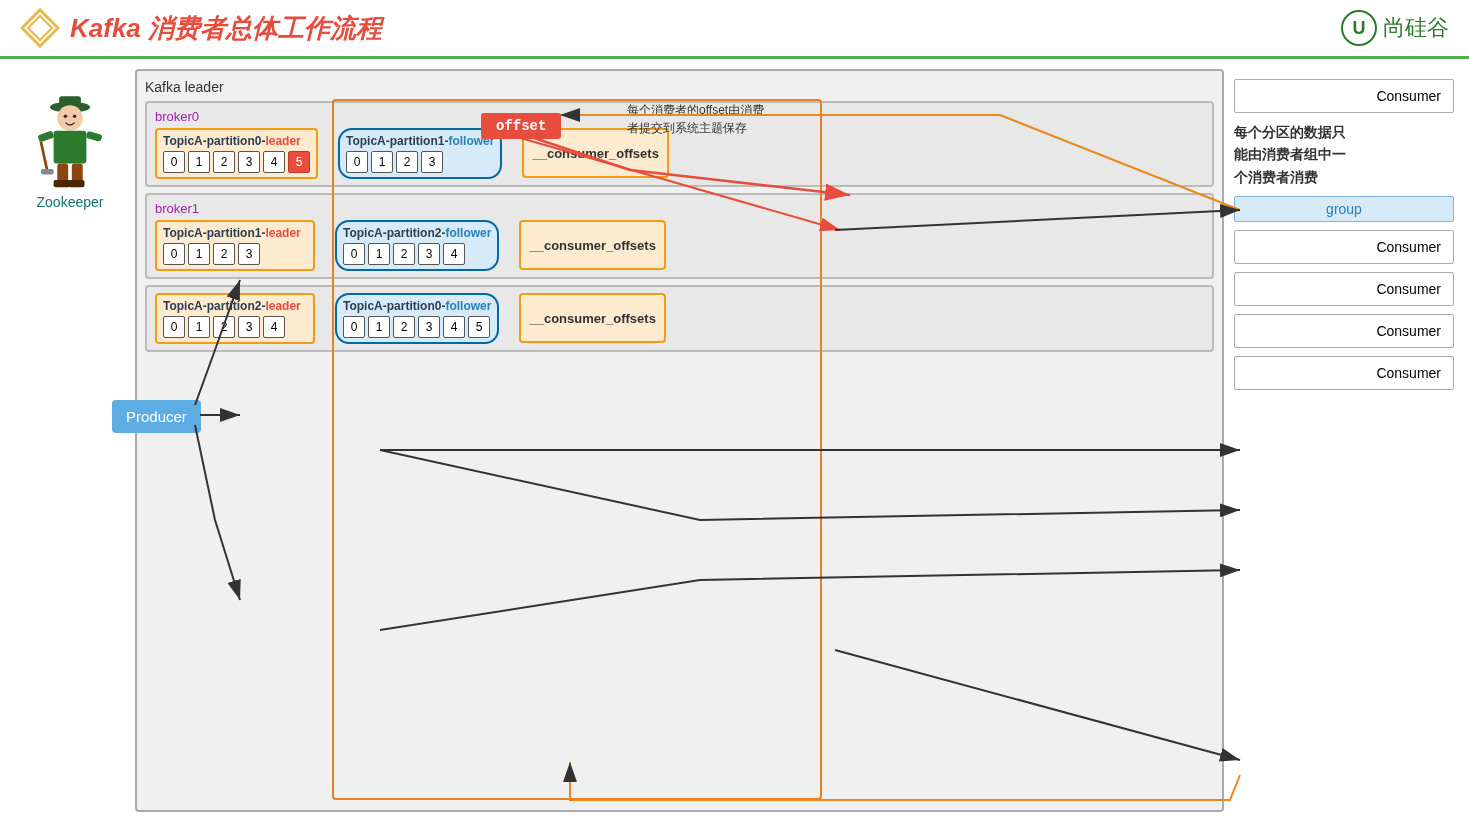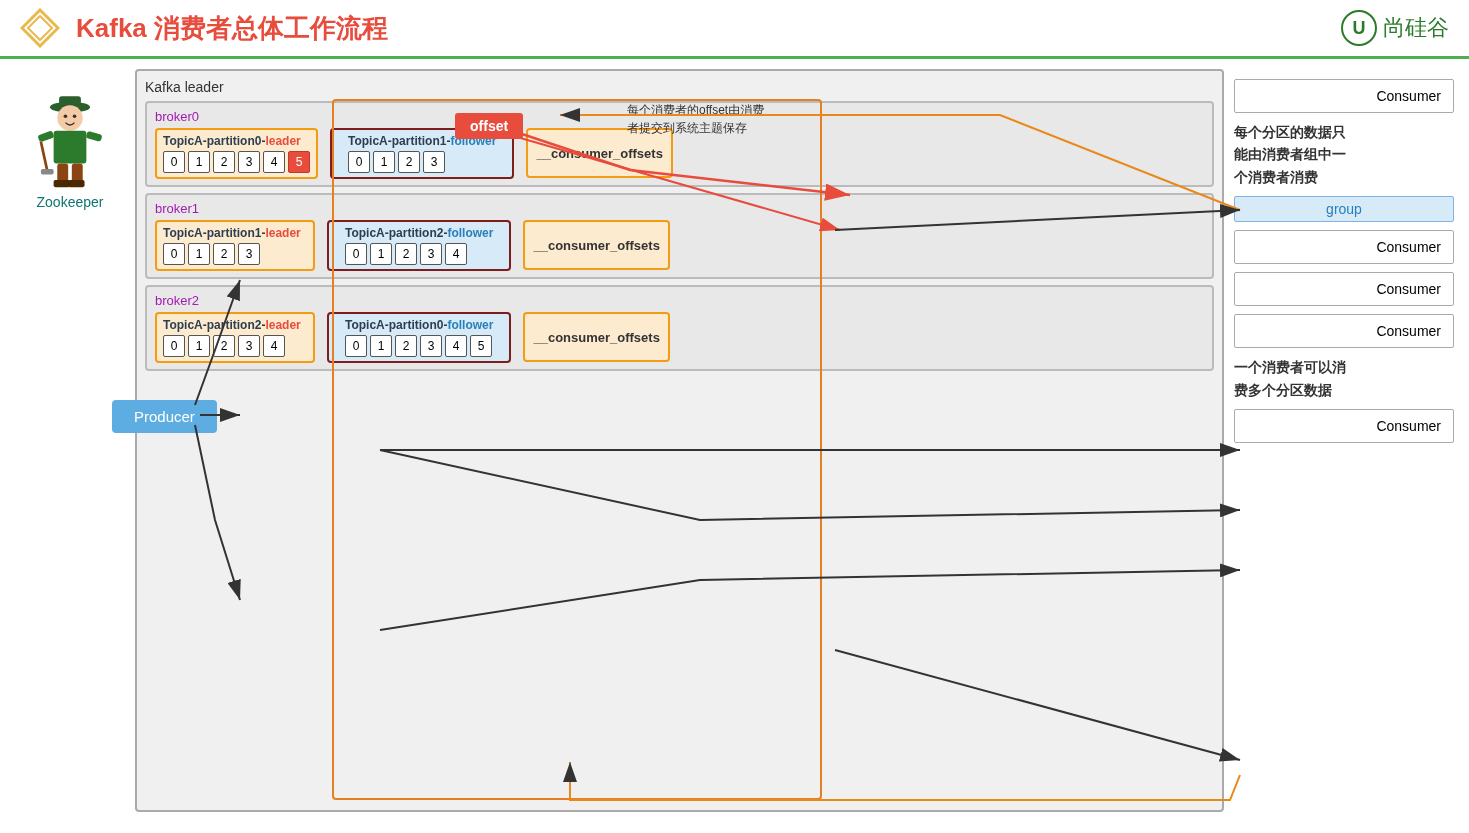--- a/index.html
+++ b/index.html
@@ -16,21 +16,22 @@
     .header {
       display: flex;
       align-items: center;
       justify-content: space-between;
       padding: 8px 20px;
       border-bottom: 3px solid #4CAF50;
     }
     .header-left {
       display: flex;
       align-items: center;
-      gap: 16px;
+      gap: 10px;
+      font-style: italic;
     }
     .logo-diamond {
       width: 40px;
       height: 40px;
     }
     .header-title {
       font-size: 26px;
       font-weight: bold;
       color: #e74c3c;
     }
@@ -101,37 +102,37 @@
       margin-bottom: 6px;
       position: relative;
     }
     .broker-label {
       font-size: 13px;
       color: #a21caf;
       margin-bottom: 4px;
     }
     .broker-inner {
       display: flex;
-      gap: 12px;
+      gap: 20px;
       align-items: flex-start;
     }
 
     
     .partition-leader {
       border: 2px solid #f39c12;
       background: #fdebd0;
       border-radius: 4px;
       padding: 4px 6px;
       min-width: 160px;
     }
     .partition-follower {
-      border: 2px solid #7f1d1d;
+      border: 2px solid #0369a1;
       background: #d6eaf8;
-      border-radius: 4px;
-      padding: 4px 16px;
+      border-radius: 14px;
+      padding: 4px 6px;
       min-width: 140px;
     }
     .partition-label {
       font-size: 12px;
       font-weight: bold;
       color: #2c3e50;
       margin-bottom: 3px;
     }
     .partition-label span.red {
       color: #e74c3c;
@@ -321,21 +322,20 @@
             <div class="num-box">2</div>
             <div class="num-box">3</div>
             <div class="num-box">4</div>
           </div>
         </div>
         <div class="consumer-offsets-box">__consumer_offsets</div>
       </div>
     </div>
 
     <div class="broker" style="margin-bottom:0;">
-      <div class="broker-label">broker2</div>
       <div class="broker-inner">
         <div class="partition-leader">
           <div class="partition-label">
             <strong>TopicA-partition2-<span class="red">leader</span></strong>
           </div>
           <div class="partition-nums">
             <div class="num-box">0</div>
             <div class="num-box">1</div>
             <div class="num-box">2</div>
             <div class="num-box">3</div>
@@ -354,48 +354,47 @@
             <div class="num-box">4</div>
             <div class="num-box">5</div>
           </div>
         </div>
         <div class="consumer-offsets-box">__consumer_offsets</div>
       </div>
     </div>
 
     <div style="position:absolute; border: 2.5px solid #e67e22; top: 28px; left: 195px; width: 490px; height: calc(100% - 38px); border-radius: 4px; pointer-events:none;"></div>
 
-    <div style="position:absolute; top: 42px; left: 318px;">
+    <div style="position:absolute; top: 42px; left: 344px; font-family: Liberation Mono, monospace;">
       <div style="background:#e74c3c; color:#fff; padding:5px 15px; font-size:14px; font-weight:bold; border-radius:3px; display:inline-block;">offset</div>
     </div>
 
     <div style="position:absolute; top: 30px; left: 490px; font-size: 12px; color:#333; line-height:1.5;">每个消费者的offset由消费<br>者提交到系统主题保存</div>
 
   </div>
 
   <div class="right-section">
 
     <div class="consumer-box">Consumer</div>
 
     <div class="right-note">每个分区的数据只<br>能由消费者组中一<br>个消费者消费</div>
 
     <div class="group-box">group</div>
 
     <div class="consumer-box">Consumer</div>
     <div class="consumer-box">Consumer</div>
     <div class="consumer-box">Consumer</div>
 
-    <div class="right-note">一个消费者可以消<br>费多个分区数据</div>
 
     <div class="consumer-box">Consumer</div>
   </div>
 
 </div>
 
-<div style="position:absolute; left: 112px; top: 400px; background:#5dade2; color:#fff; padding:8px 22px; font-size:15px; border-radius:4px;">Producer</div>
+<div style="position:absolute; left: 112px; top: 400px; background:#5dade2; color:#fff; padding:8px 14px; font-size:15px; border-radius:4px;">Producer</div>
 
 <svg style="position:absolute; top:0; left:0; width:1469px; height:833px; pointer-events:none;">
 
   <defs>
     <marker id="arrowhead-red" markerWidth="10" markerHeight="7" refX="10" refY="3.5" orient="auto">
       <polygon points="0 0, 10 3.5, 0 7" fill="#e74c3c"></polygon>
     </marker>
     <marker id="arrowhead-black" markerWidth="10" markerHeight="7" refX="10" refY="3.5" orient="auto">
       <polygon points="0 0, 10 3.5, 0 7" fill="#333"></polygon>
     </marker>

